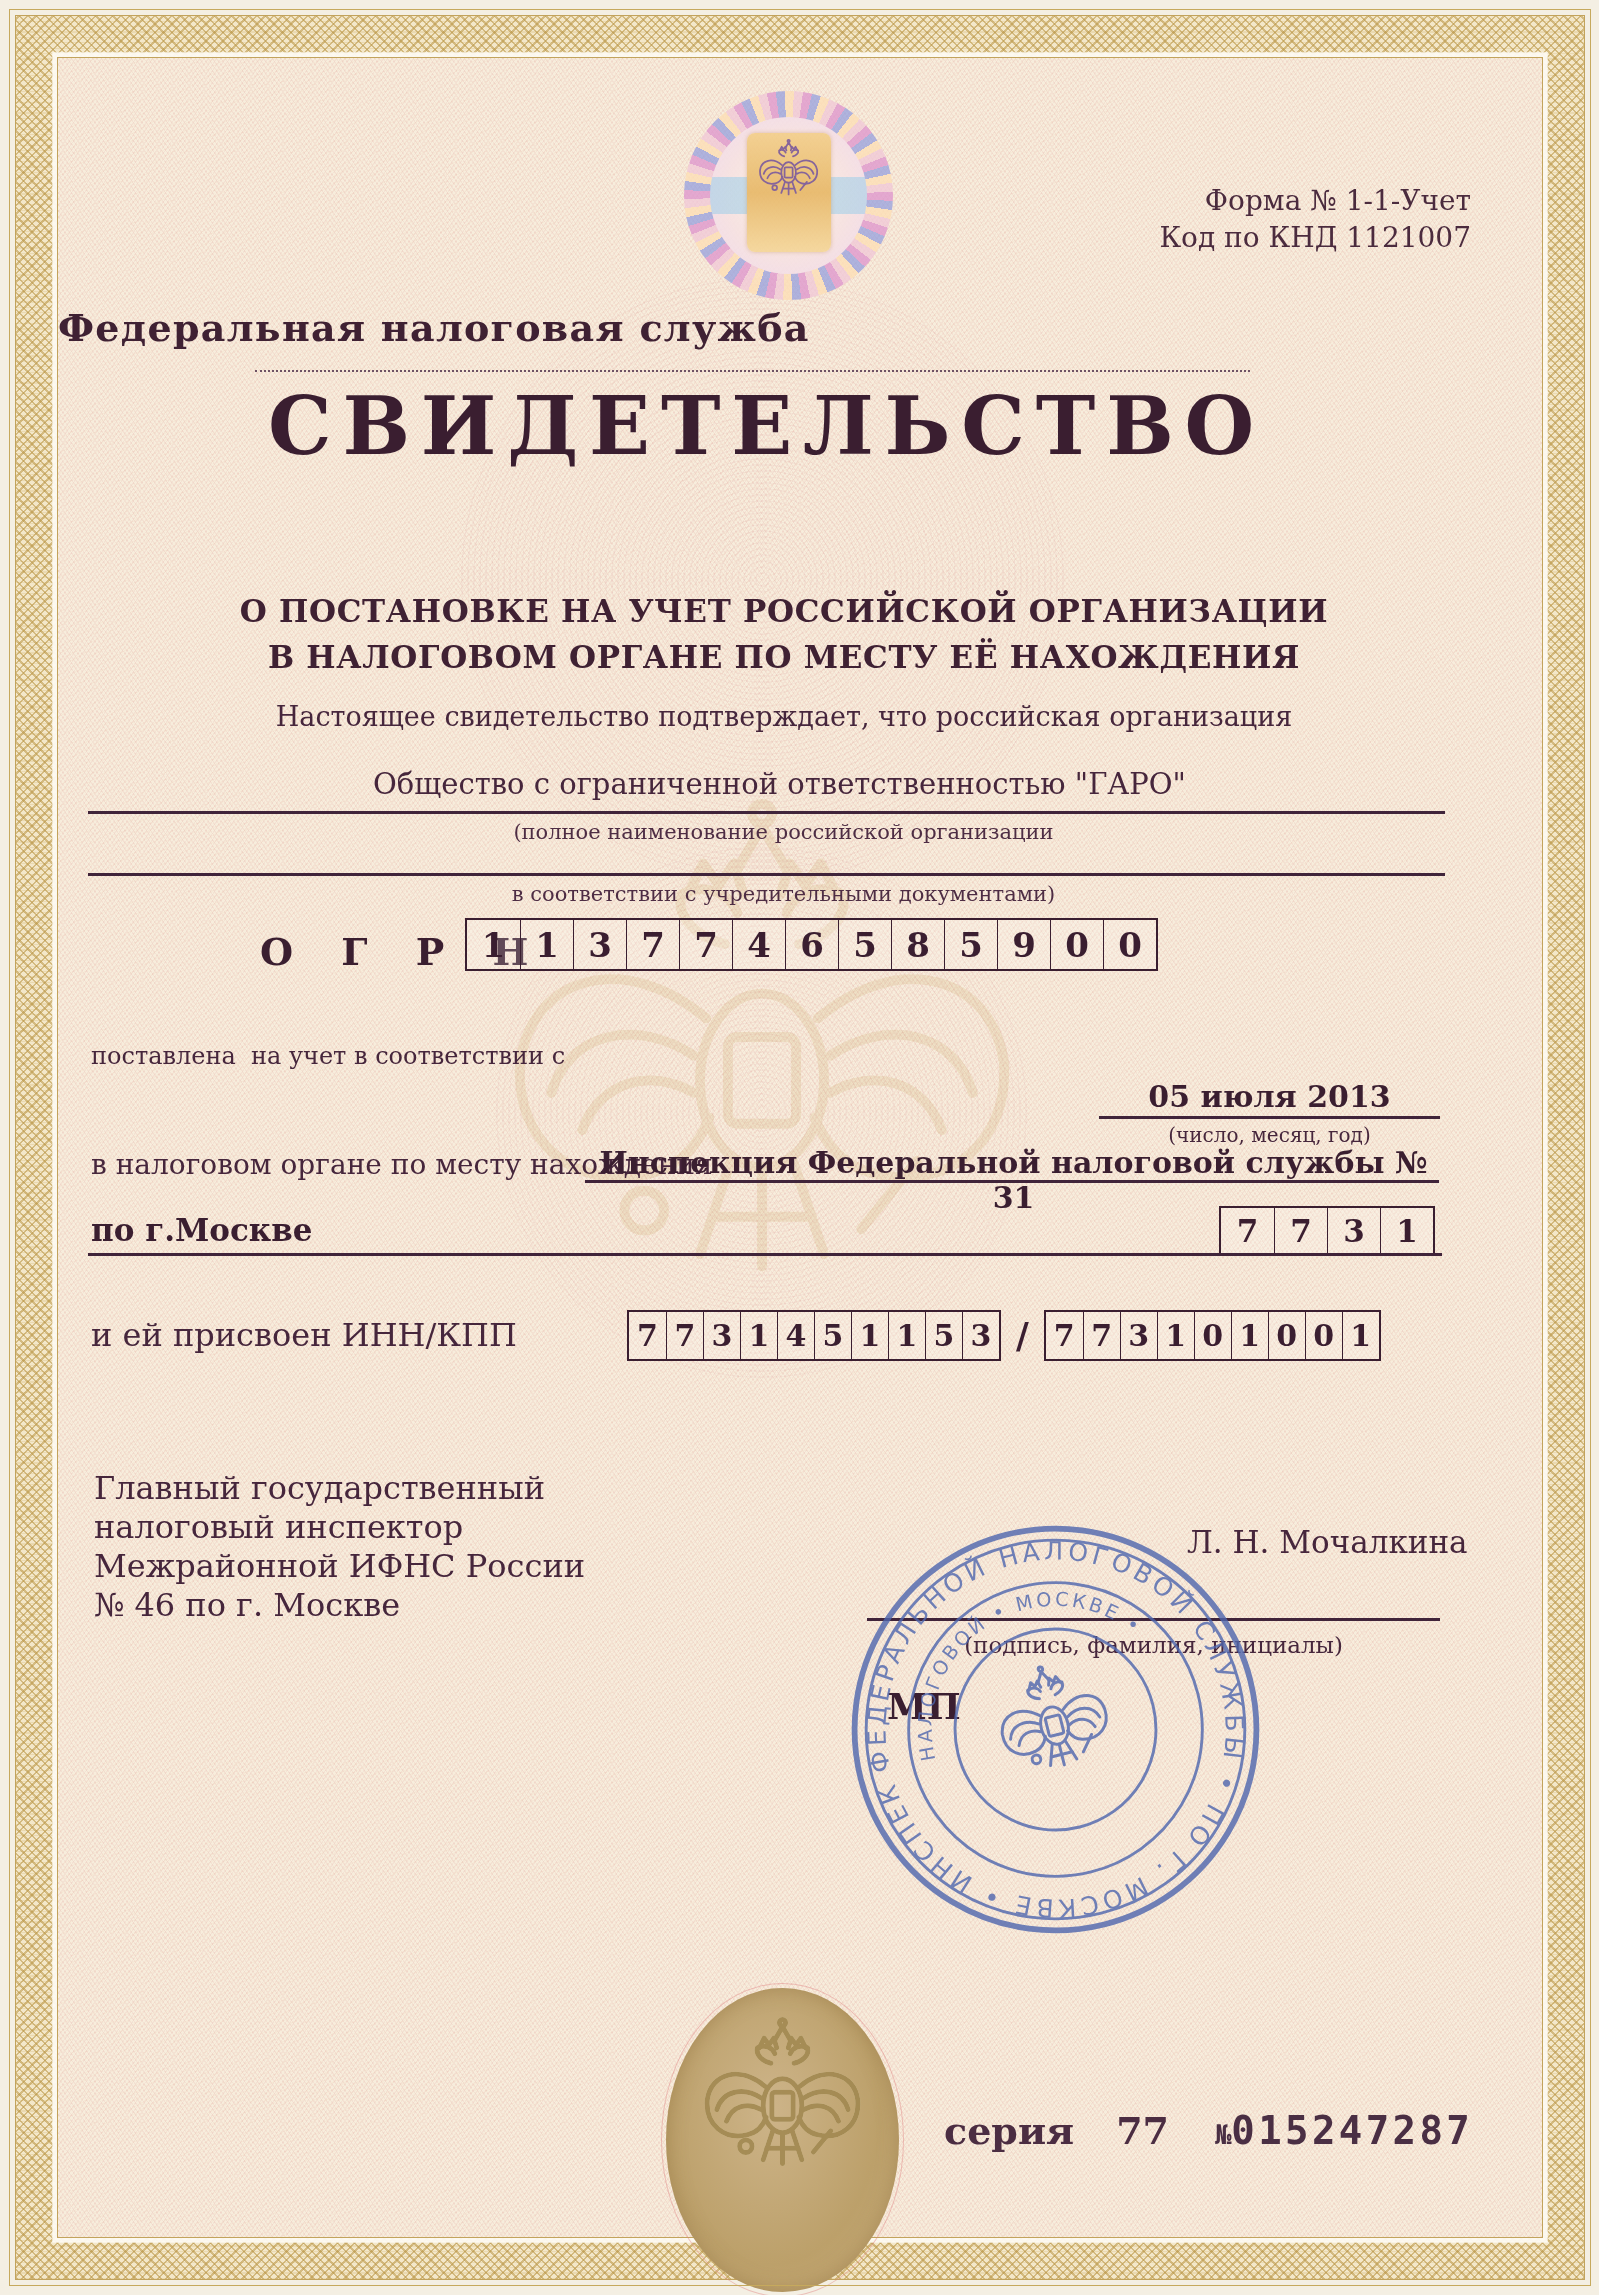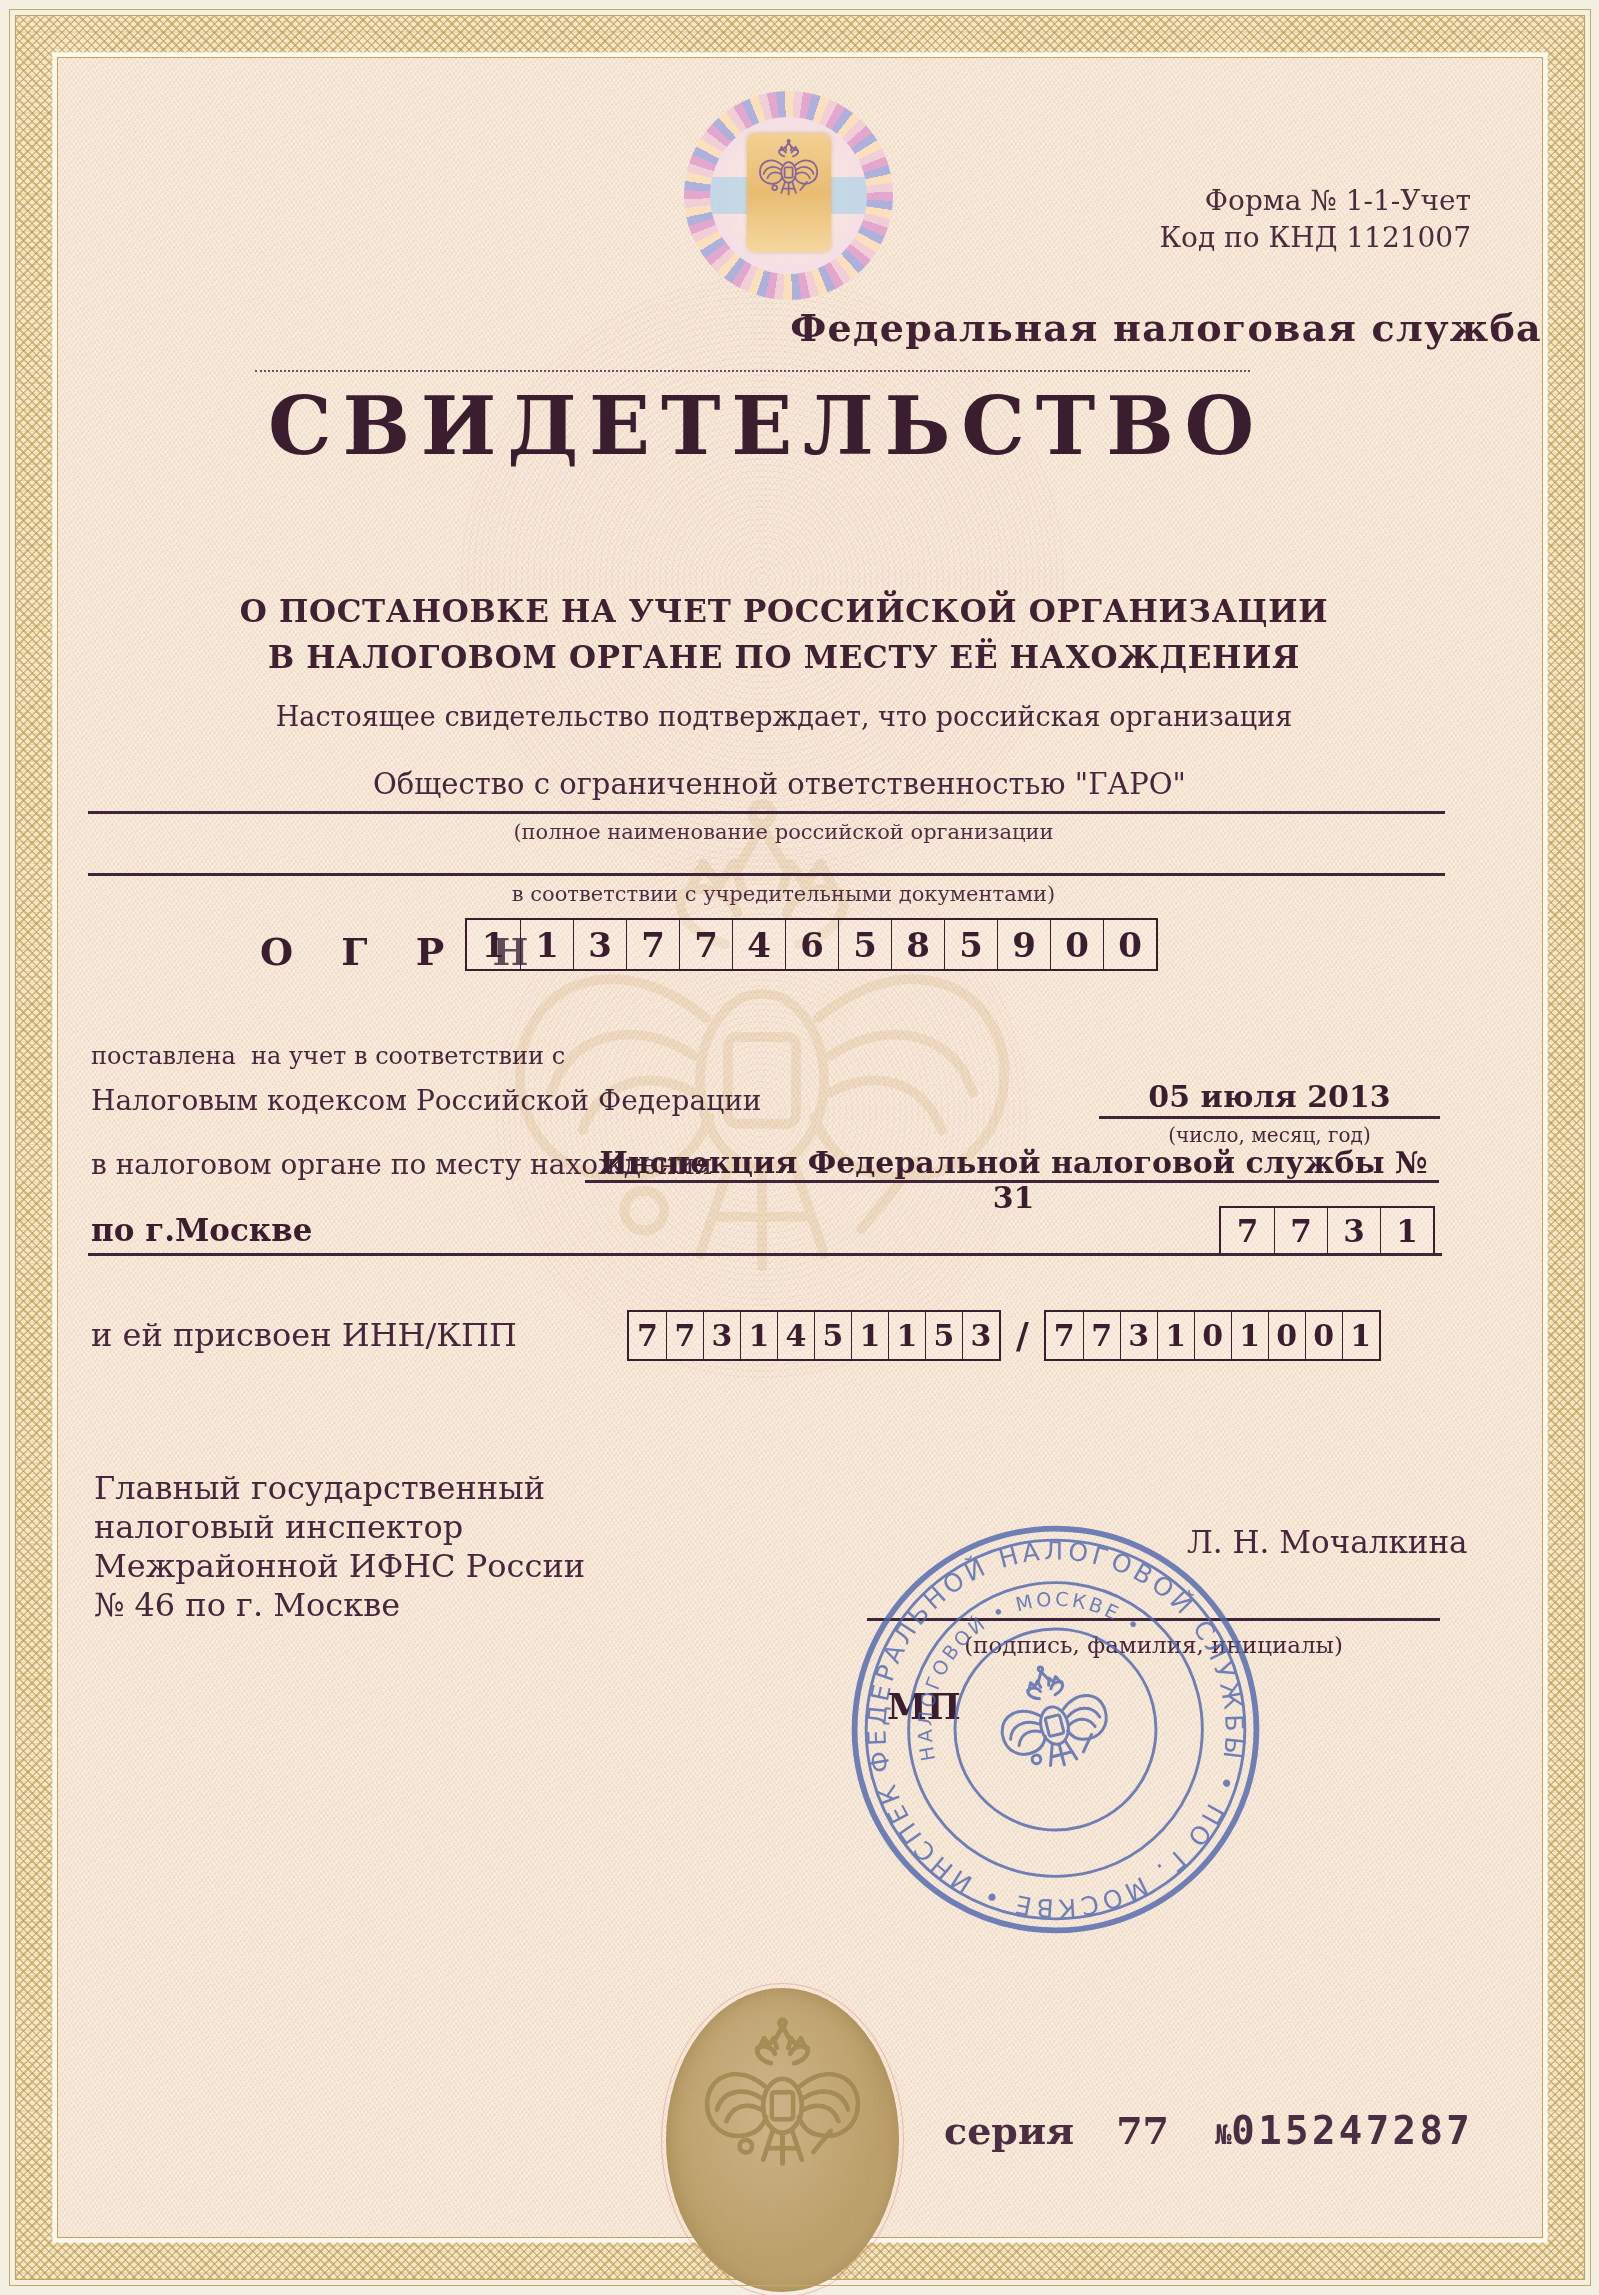--- a/index.html
+++ b/index.html
@@ -34,21 +34,21 @@
     box-shadow:0 0 0 4.7px rgba(253,250,242,.95);
   }
   .rosette{position:absolute;border-radius:50%;z-index:1;
     background:repeating-radial-gradient(circle, rgba(205,125,135,.13) 0 1.3px, transparent 1.3px 6px);}
   .rosette.r1{left:459px;top:276px;width:607px;height:607px;opacity:.55;}
   .rosette.r2{left:492px;top:843px;width:539px;height:539px;opacity:.5;}
   .wm-eagle{position:absolute;left:452px;top:789px;width:620px;height:620px;z-index:1;color:#c19a4e;opacity:.16;}
   .wm-eagle use{stroke-width:1.6px;}
 
   .abs{position:absolute;z-index:2;}
-  .center{left:58px;right:58px;text-align:right;}
+  .center{left:58px;right:58px;text-align:left;}
 
   
   .hologram{left:684px;top:91px;width:209px;height:209px;opacity:.92;}
   .holo-ring{position:absolute;inset:0;border-radius:50%;
     background:repeating-conic-gradient(from 8deg, rgba(222,150,205,.85) 0deg 5deg, rgba(148,158,222,.8) 5deg 10deg, rgba(252,222,182,.9) 10deg 15deg, rgba(240,200,215,.85) 15deg 20deg);
     filter:blur(0.4px);}
   .holo-inner{position:absolute;inset:26px;border-radius:50%;
     background:
       linear-gradient(180deg, rgba(255,255,255,0) 38%, rgba(150,205,235,.55) 38%, rgba(150,205,235,.55) 62%, rgba(255,255,255,0) 62%),
       radial-gradient(circle, #fdf4e8 0%, #f7e3e3 55%, #efd7ef 100%);}
@@ -201,21 +201,20 @@
       <span class="digit-cell">6</span>
       <span class="digit-cell">5</span>
       <span class="digit-cell">8</span>
       <span class="digit-cell">5</span>
       <span class="digit-cell">9</span>
       <span class="digit-cell">0</span>
       <span class="digit-cell">0</span>
     </div>
 
   <div class="abs reg1">поставлена  на учет в соответствии с</div>
-  <div class="abs reg2">Налоговым кодексом Российской Федерации</div>
   <div class="abs date-val">05 июля 2013</div>
   <div class="abs date-line"></div>
   <div class="abs date-cap">(число, месяц, год)</div>
 
   <div class="abs auth-label">в налоговом органе по месту нахождения</div>
   <div class="abs auth-val">Инспекция Федеральной налоговой службы № 31</div>
   <div class="abs hline auth-line"></div>
   <div class="abs city">по г.Москве</div>
   <div class="abs digit-group code-boxes">
       <span class="digit-cell">7</span>

